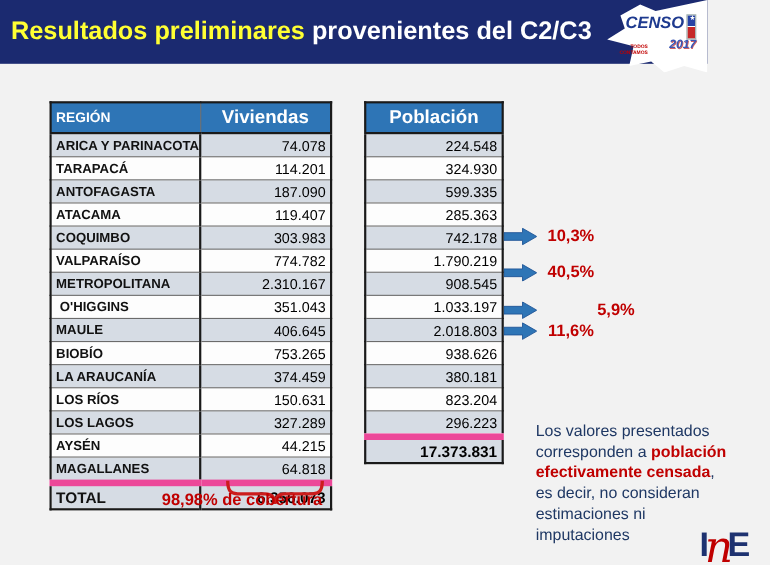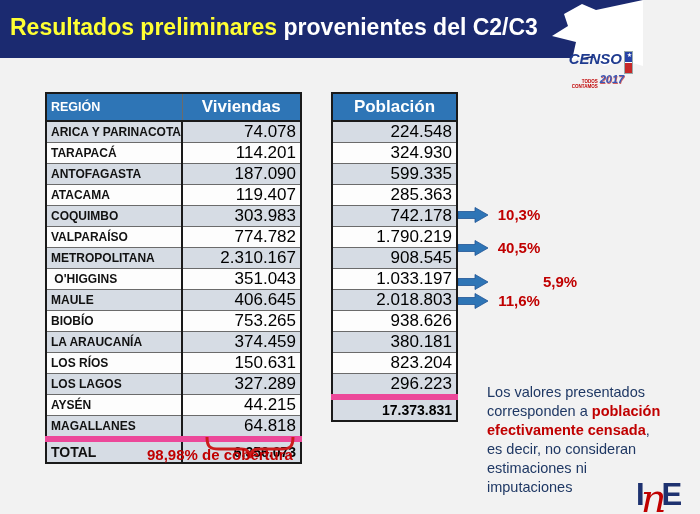--- a/index.html
+++ b/index.html
@@ -14,54 +14,54 @@
     background:#1b2a70;
   }
   .slide-title{
     position:absolute; left:10px; top:14px;
     font-size:23px; font-weight:bold; white-space:nowrap;
   }
   .title-hl{ color:#ffff33; }
   .title-rest{ color:#ffffff; }
   .censo-shape{ position:absolute; right:0; top:0; width:105px; height:66px; }
   .censo-block{
-    position:absolute; right:10px; top:13px; width:74px; text-align:right;margin-top:38px;
+    position:absolute; right:10px; top:13px; width:74px; text-align:right;
   }
   .censo-row{ display:flex; justify-content:flex-end; align-items:flex-start; gap:2px; }
   .censo-word{
     font-size:15px; font-weight:bold; font-style:italic;
     color:#1e3a8f; letter-spacing:0px; line-height:15px;
   }
   .flag{
     width:9px; height:23px; border:0.5px solid #9aa; box-sizing:border-box;
     background:linear-gradient(to bottom,#2743a6 0 46%,#ffffff 46% 52%,#c62828 52% 100%);
     position:relative;
   }
   .flag .star{ position:absolute; left:0; top:-1px; width:9px; text-align:center;
     color:#fff; font-size:6px; line-height:8px;}
-  .censo-sub{ display:flex; justify-content:center; align-items:baseline; gap:2px; margin-top:0px;}
+  .censo-sub{ display:flex; justify-content:space-between; align-items:baseline; gap:2px; margin-top:0px;}
   .censo-tag{ font-size:4.5px; font-weight:bold; color:#c00000; line-height:5px; width:30px; text-align:right;}
   .censo-year{ font-size:11px; font-weight:bold; font-style:italic; color:#3a57b5;
     text-shadow:0.5px 0.5px 0 #d06060; line-height:11px;}
   
   table{ border-collapse:collapse; table-layout:fixed; position:absolute; top:92px;
     background:#fdfdfd;}
   table, th, td{ border:1px solid #6b6b6b; }
   table{ border:2px solid #1a1a1a; }
   .t1{ left:45px; width:255px; }
   .t2{ left:331px; width:125px; }
   th{
     background:#2e75b6; color:#ffffff; height:26px; padding:0 4px;
     border-bottom:2px solid #1a1a1a;
   }
   .th-region{ text-align:left; font-size:12.5px; }
   .th-num{ text-align:center; font-size:17px; }
   td{ height:20px; padding:0 4px; overflow:hidden; }
   .region-cell{ font-size:12px; font-weight:bold; color:#111; text-align:left; white-space:pre; }
-  .num-cell{ font-size:17px; color:#000; text-align:right; border-left:2px solid #1a1a1a; }
+  .num-cell{ font-size:13px; color:#000; text-align:right; border-left:2px solid #1a1a1a; }
   .t2 .num-cell{ border-left:none; }
   tbody tr:nth-child(odd) td{ background:#d6dce4; }
   tbody tr:nth-child(even) td{ background:#fdfdfd; }
   .total-row td{ background:#fdfdfd; border-top:6px solid #ec4899; }
   .total-label{ font-size:14px; font-weight:bold; white-space:pre; }
   .total-num{ font-size:14px; font-weight:bold; }
   
   .pct{ position:absolute; left:458px; display:flex; align-items:center; gap:7px; height:16px; }
   .pct .lbl{ font-size:15px; font-weight:bold; color:#c00000; width:48px; text-align:center;
     line-height:16px;}

